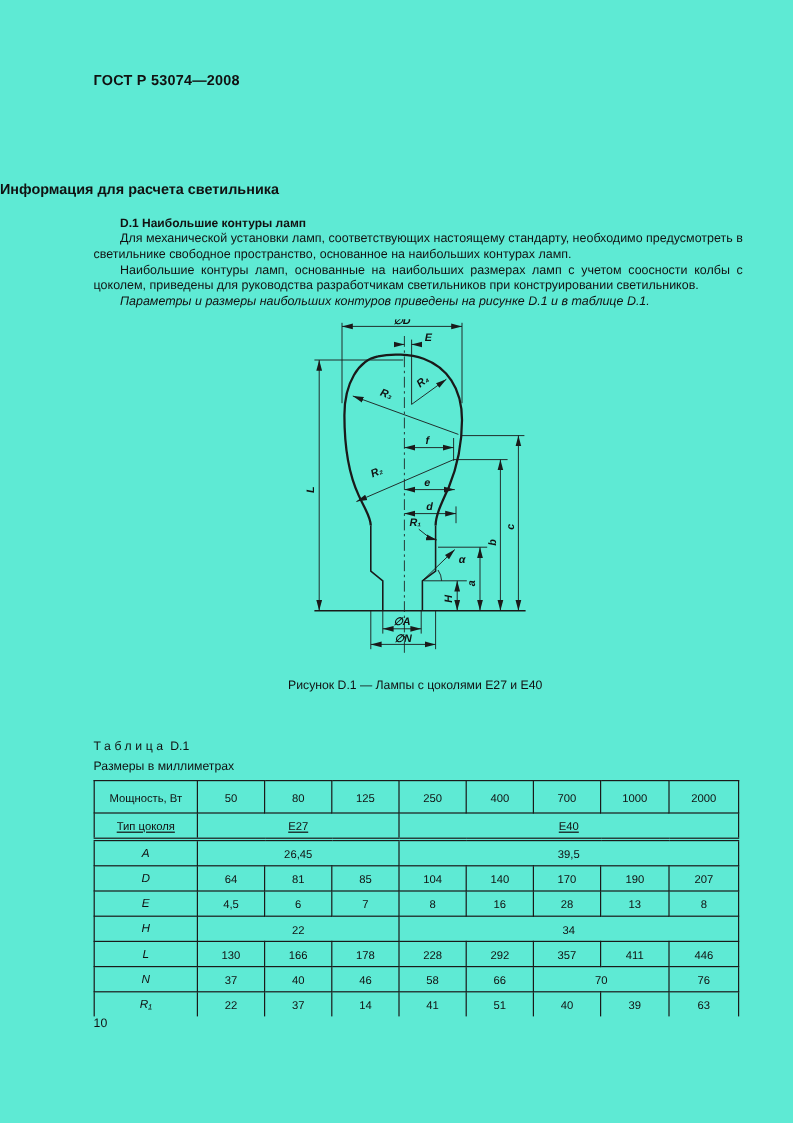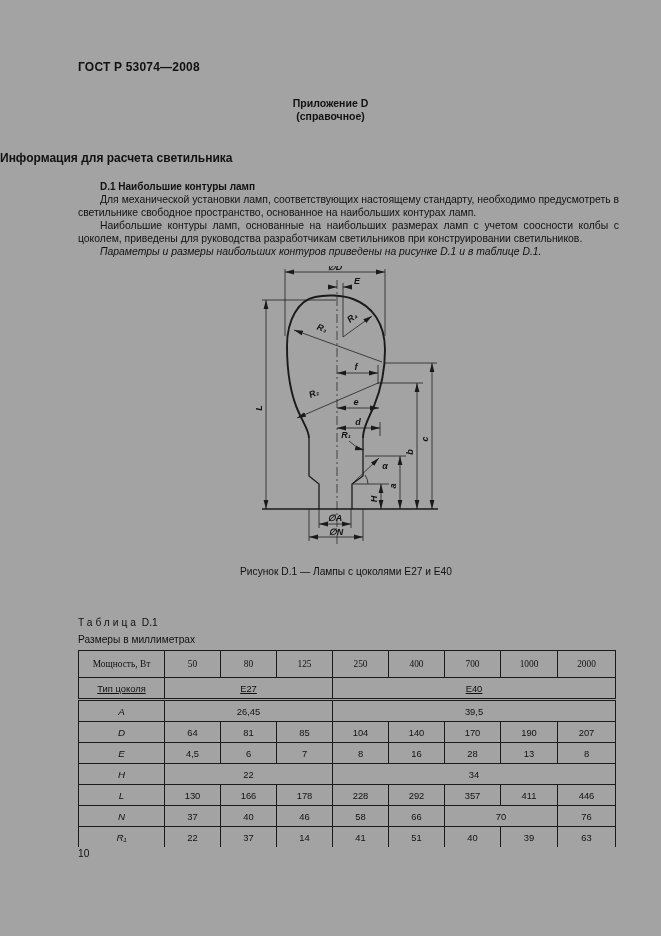--- a/index.html
+++ b/index.html
@@ -1,17 +1,17 @@
 <!DOCTYPE html>
 <html><head>
 <meta charset="utf-8">
 <style>
   html,body{margin:0;padding:0;background:#fff;}
   .page{
-    position:relative;width:661px;height:936px;background:#a3a3a3;
+    position:relative;width:661px;height:936px;background:#5eead4;
     font-family:"Liberation Sans",sans-serif;color:#111;overflow:hidden;
   }
   .std-header{position:absolute;left:78px;top:60px;font-size:12px;font-weight:bold;letter-spacing:.2px;}
   .annex{position:absolute;left:0;top:97px;width:661px;text-align:center;font-size:10.5px;font-weight:bold;line-height:13px;}
   .doc-title{position:absolute;left:0;top:151px;width:661px;text-align:left;font-size:12px;font-weight:bold;}
   .sec-heading{position:absolute;left:100px;top:181px;font-size:10px;font-weight:bold;}
   .paras{position:absolute;left:78px;top:193px;width:541px;font-size:10.4px;line-height:13.1px;text-align:justify;}
   .paras p{margin:0;text-indent:22px;}
   .paras p.it{font-style:italic;}
   .figure-wrap{position:absolute;left:235px;top:266px;width:290px;height:296px;}
@@ -20,43 +20,39 @@
   .table-title .sp{letter-spacing:3px;}
   .units-note{position:absolute;left:78px;top:634px;width:541px;text-align:left;font-size:10.2px;}
   table.dims{
     position:absolute;left:78px;top:650px;width:537px;border-collapse:collapse;table-layout:fixed;
     font-size:9.4px;
   }
   table.dims td{
     border:1px solid #1a1a1a;text-align:center;vertical-align:middle;
     height:20px;padding:0 2px;
   }
-  table.dims tr:first-child td{height:26px;font-family:Liberation Serif, serif;}
+  table.dims tr:first-child td{height:26px;}
   table.dims tr:nth-child(2) td{border-bottom:3px double #1a1a1a;text-decoration:underline;}
   table.dims tr:last-child td{border-bottom:none;}
   table.dims td.it{font-style:italic;font-size:9.8px;}
   .page-number{position:absolute;left:78px;top:848px;font-size:10.2px;}
   
   .fl{font-family:"Liberation Sans",sans-serif;font-size:9px;font-weight:bold;font-style:italic;fill:#111;}
   .thin{stroke:#1a1a1a;stroke-width:.75;fill:none;}
   .med{stroke:#1a1a1a;stroke-width:1.3;fill:none;}
   .thick{stroke:#1a1a1a;stroke-width:1.9;fill:none;}
   .cline{stroke:#1a1a1a;stroke-width:.7;fill:none;stroke-dasharray:9 3 2 3;}
 </style>
 </head>
 <body>
 
 <div class="page">
 
   <div class="std-header">ГОСТ Р 53074—2008</div>
 
-  <div class="annex">
-    <div>Приложение D</div>
-    <div>(справочное)</div>
-  </div>
 
   <div class="doc-title">Информация для расчета светильника</div>
 
   <div class="sec-heading">D.1  Наибольшие контуры ламп</div>
 
   <div class="paras">
     <p>Для механической установки ламп, соответствующих настоящему стандарту, необходимо предусмотреть в светильнике свободное пространство, основанное на наибольших контурах ламп.</p>
     <p>Наибольшие контуры ламп, основанные на наибольших размерах ламп с учетом соосности колбы с цоколем, приведены для руководства разработчикам светильников при конструировании светильников.</p>
     <p class="it">Параметры и размеры наибольших контуров приведены на рисунке D.1 и в таблице D.1.</p>
   </div>

